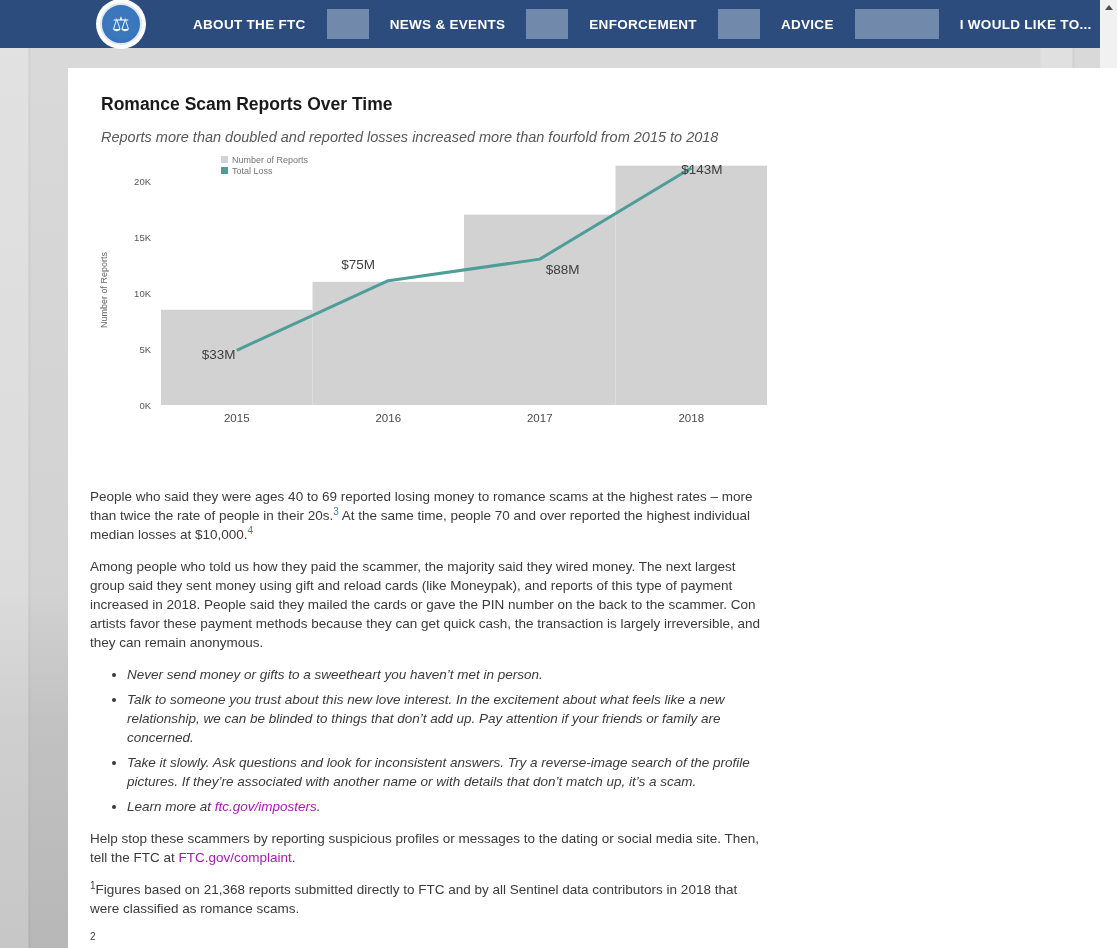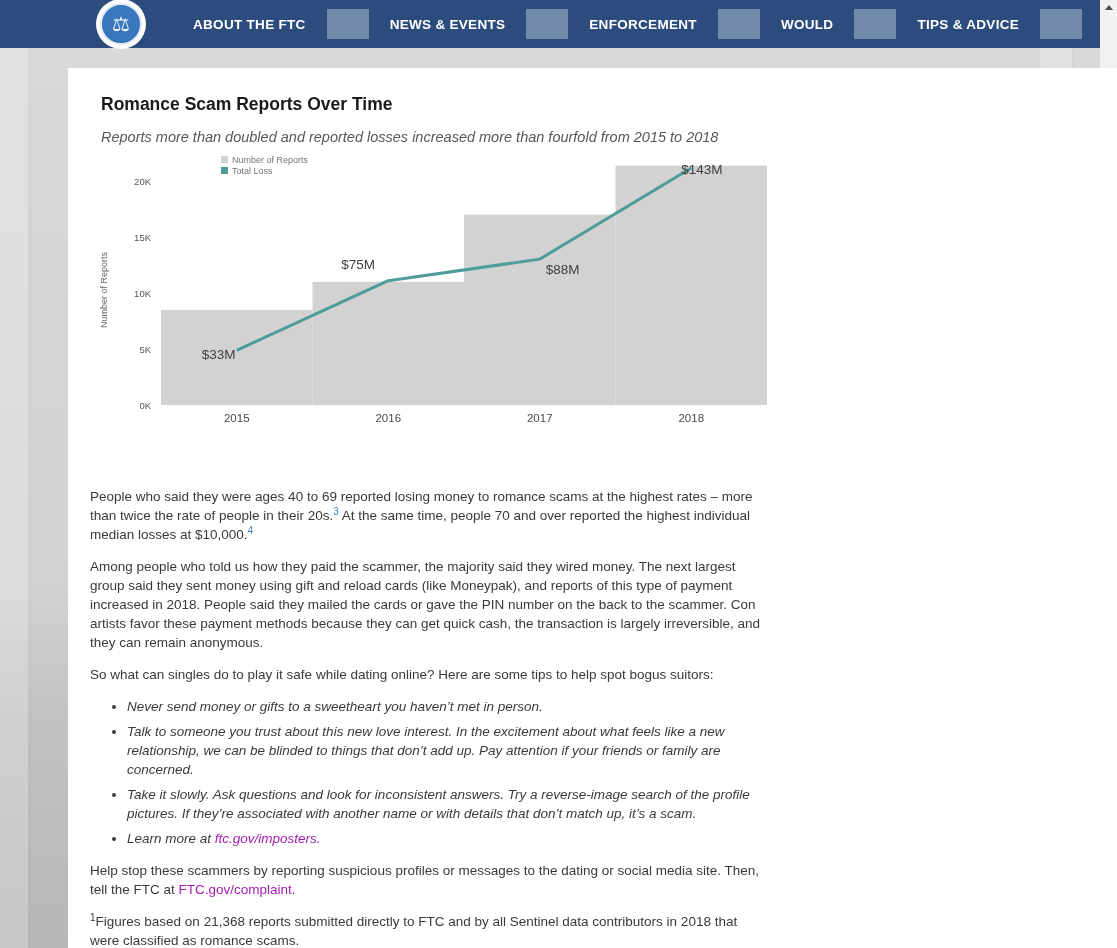--- a/index.html
+++ b/index.html
@@ -76,23 +76,22 @@
       <span class="scales-glyph"></span>
     </div>
   </div>
   <ul class="nav-list">
     <li>ABOUT THE FTC</li>
     <li class="nav-div"></li>
     <li>NEWS &amp; EVENTS</li>
     <li class="nav-div"></li>
     <li>ENFORCEMENT</li>
     <li class="nav-div"></li>
-    <li>WOULD</li>
+    <li>ADVICE</li>
     <li class="nav-div"></li>
-    <li>TIPS &amp; ADVICE</li>
     <li class="nav-div"></li>
     <li>I WOULD LIKE TO...</li>
   </ul>
 </nav>
 
 <div class="scrollbar">
   <div class="scroll-btn up">
     <span class="tri-up"></span>
   </div>
   <div class="scroll-thumb"></div>
@@ -132,21 +131,20 @@
           <text x="137" y="24" class="legend-t">Total Loss</text>
           <text x="12" y="140" class="axis-title" text-anchor="middle" transform="rotate(-90 12 140)">Number of Reports</text>
         </svg>
     </div>
 
     <div class="body-text">
       <p class="chart-gap"><span>People who said they were ages 40 to 69 reported losing money to romance scams at the highest rates – more than twice the rate of people in their 20s.</span><sup class="lnk">3</sup><span> At the same time, people 70 and over reported the highest individual median losses at $10,000.</span><sup class="lnk">4</sup></p>
 
       <p>Among people who told us how they paid the scammer, the majority said they wired money. The next largest group said they sent money using gift and reload cards (like Moneypak), and reports of this type of payment increased in 2018. People said they mailed the cards or gave the PIN number on the back to the scammer. Con artists favor these payment methods because they can get quick cash, the transaction is largely irreversible, and they can remain anonymous.</p>
 
-      <p>So what can singles do to play it safe while dating online? Here are some tips to help spot bogus suitors:</p>
 
       <ul>
         <li>Never send money or gifts to a sweetheart you haven’t met in person.</li>
         <li>Talk to someone you trust about this new love interest. In the excitement about what feels like a new relationship, we can be blinded to things that don’t add up. Pay attention if your friends or family are concerned.</li>
         <li>Take it slowly. Ask questions and look for inconsistent answers. Try a reverse-image search of the profile pictures. If they’re associated with another name or with details that don’t match up, it’s a scam.</li>
         <li><span>Learn more at </span><a class="lnk">ftc.gov/imposters</a><span>.</span></li>
       </ul>
 
       <p><span>Help stop these scammers by reporting suspicious profiles or messages to the dating or social media site. Then, tell the FTC at </span><a class="lnk">FTC.gov/complaint</a><span>.</span></p>
 

